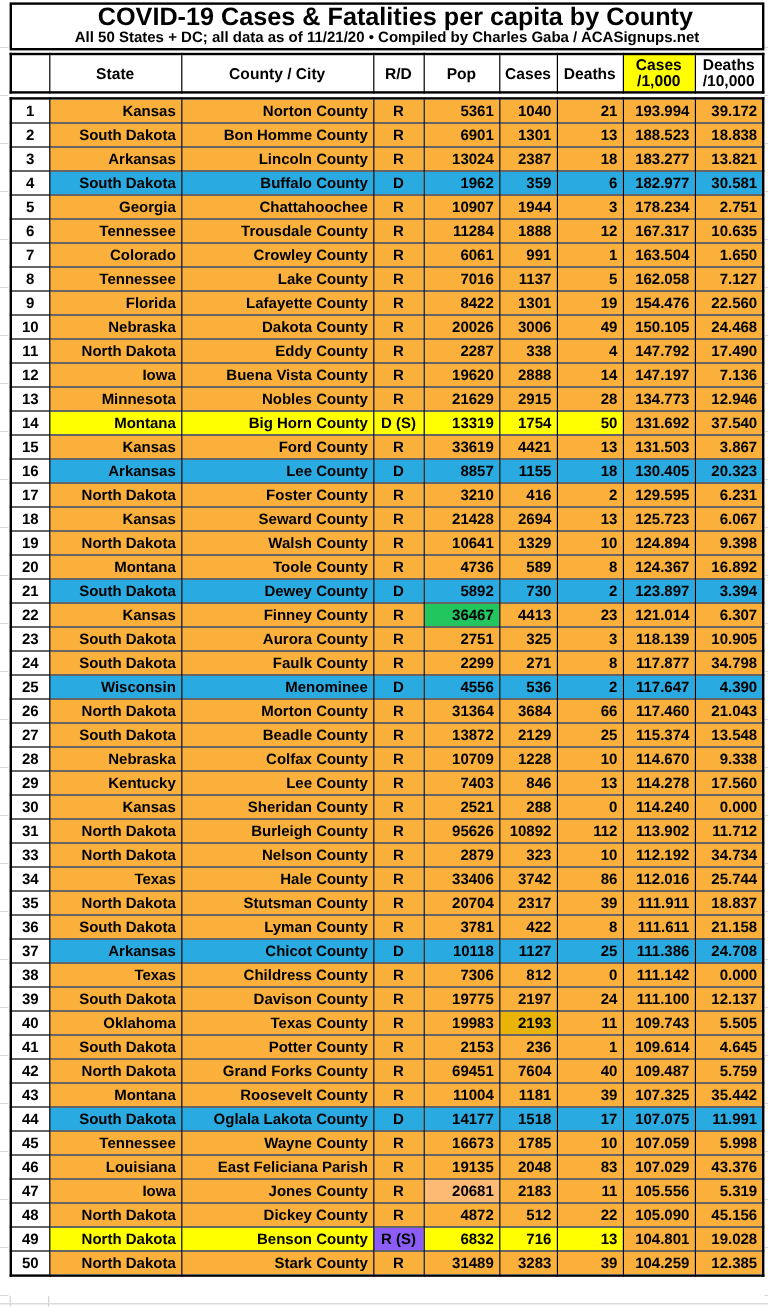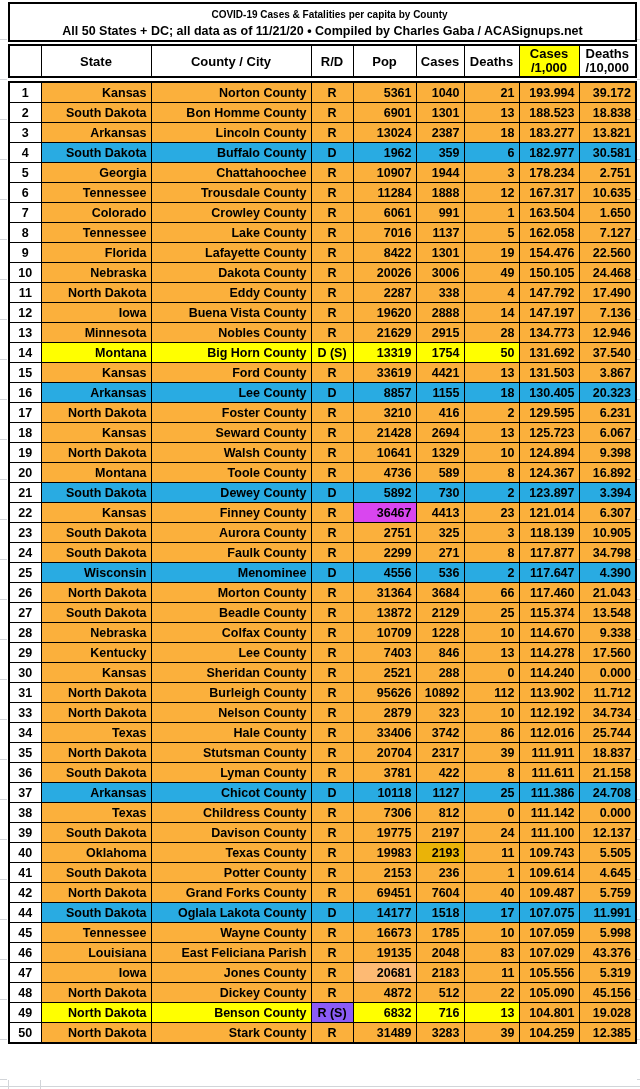--- a/index.html
+++ b/index.html
@@ -14,21 +14,21 @@
   .gridstrip.right{right:0;width:3px;}
   .grid-h{position:absolute;left:0;top:1086px;width:640px;height:1px;background:#d2d5d9;}
   .grid-v{position:absolute;top:1080px;width:1px;height:9px;background:#d2d5d9;}
   .grid-v.v1{left:8px;} .grid-v.v2{left:40px;}
 
   .sheet{position:absolute;left:8px;top:2px;width:629px;z-index:1;}
   .title-box{
     box-sizing:border-box;width:629px;border:2px solid #000;background:#fff;
     text-align:center;padding:2px 0 1px 0;margin-bottom:2px;
   }
-  .title-line1{font-size:10px;line-height:17px;white-space:nowrap;padding-left:14px;}
+  .title-line1{font-size:21px;line-height:17px;white-space:nowrap;padding-left:14px;}
   .title-line2{font-size:12.5px;line-height:16px;white-space:nowrap;}
 
   table{border-collapse:collapse;table-layout:fixed;width:629px;}
   col.c-rank{width:32px;} col.c-state{width:110px;} col.c-county{width:160px;}
   col.c-rd{width:42px;} col.c-pop{width:63px;} col.c-cases{width:48px;}
   col.c-deaths{width:55px;} col.c-cpk{width:60px;} col.c-dpk{width:57px;}
 
   th,td{border:1px solid #000;overflow:hidden;white-space:nowrap;padding:0;}
   table.hdr{margin-bottom:3px;}
   table.hdr th{height:30px;font-size:13px;text-align:center;vertical-align:middle;background:#fff;}
@@ -332,21 +332,21 @@
     <td class="colored al-r" style="background: rgb(41, 171, 226);">730</td>
     <td class="colored al-r" style="background: rgb(41, 171, 226);">2</td>
     <td class="ratio al-r" style="background: rgb(41, 171, 226);">123.897</td>
     <td class="ratio al-r" style="background: rgb(41, 171, 226);">3.394</td>
   </tr>
         <tr>
     <td class="rank">22</td>
     <td class="colored al-r" style="background: rgb(251, 176, 60);">Kansas</td>
     <td class="colored al-r" style="background: rgb(251, 176, 60);">Finney County</td>
     <td class="colored al-c" style="background: rgb(251, 176, 60);">R</td>
-    <td class="colored al-r" style="background: #d946ef;">36467</td>
+    <td class="colored al-r" style="background: #22c55e;">36467</td>
     <td class="colored al-r" style="background: rgb(251, 176, 60);">4413</td>
     <td class="colored al-r" style="background: rgb(251, 176, 60);">23</td>
     <td class="ratio al-r" style="background: rgb(251, 176, 60);">121.014</td>
     <td class="ratio al-r" style="background: rgb(251, 176, 60);">6.307</td>
   </tr>
         <tr>
     <td class="rank">23</td>
     <td class="colored al-r" style="background: rgb(251, 176, 60);">South Dakota</td>
     <td class="colored al-r" style="background: rgb(251, 176, 60);">Aurora County</td>
     <td class="colored al-c" style="background: rgb(251, 176, 60);">R</td>
@@ -548,20 +548,31 @@
     <td class="colored al-r" style="background: rgb(251, 176, 60);">North Dakota</td>
     <td class="colored al-r" style="background: rgb(251, 176, 60);">Grand Forks County</td>
     <td class="colored al-c" style="background: rgb(251, 176, 60);">R</td>
     <td class="colored al-r" style="background: rgb(251, 176, 60);">69451</td>
     <td class="colored al-r" style="background: rgb(251, 176, 60);">7604</td>
     <td class="colored al-r" style="background: rgb(251, 176, 60);">40</td>
     <td class="ratio al-r" style="background: rgb(251, 176, 60);">109.487</td>
     <td class="ratio al-r" style="background: rgb(251, 176, 60);">5.759</td>
   </tr>
         <tr>
+    <td class="rank">43</td>
+    <td class="colored al-r" style="background: rgb(251, 176, 60);">Montana</td>
+    <td class="colored al-r" style="background: rgb(251, 176, 60);">Roosevelt County</td>
+    <td class="colored al-c" style="background: rgb(251, 176, 60);">R</td>
+    <td class="colored al-r" style="background: rgb(251, 176, 60);">11004</td>
+    <td class="colored al-r" style="background: rgb(251, 176, 60);">1181</td>
+    <td class="colored al-r" style="background: rgb(251, 176, 60);">39</td>
+    <td class="ratio al-r" style="background: rgb(251, 176, 60);">107.325</td>
+    <td class="ratio al-r" style="background: rgb(251, 176, 60);">35.442</td>
+  </tr>
+        <tr>
     <td class="rank">44</td>
     <td class="colored al-r" style="background: rgb(41, 171, 226);">South Dakota</td>
     <td class="colored al-r" style="background: rgb(41, 171, 226);">Oglala Lakota County</td>
     <td class="colored al-c" style="background: rgb(41, 171, 226);">D</td>
     <td class="colored al-r" style="background: rgb(41, 171, 226);">14177</td>
     <td class="colored al-r" style="background: rgb(41, 171, 226);">1518</td>
     <td class="colored al-r" style="background: rgb(41, 171, 226);">17</td>
     <td class="ratio al-r" style="background: rgb(41, 171, 226);">107.075</td>
     <td class="ratio al-r" style="background: rgb(41, 171, 226);">11.991</td>
   </tr>

